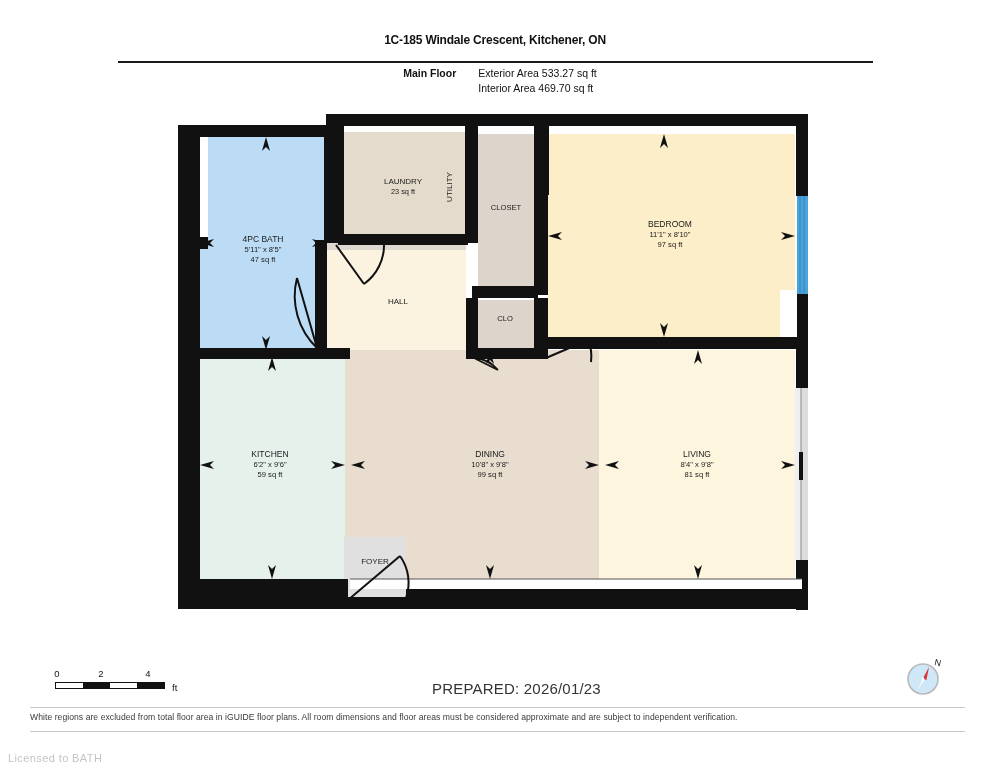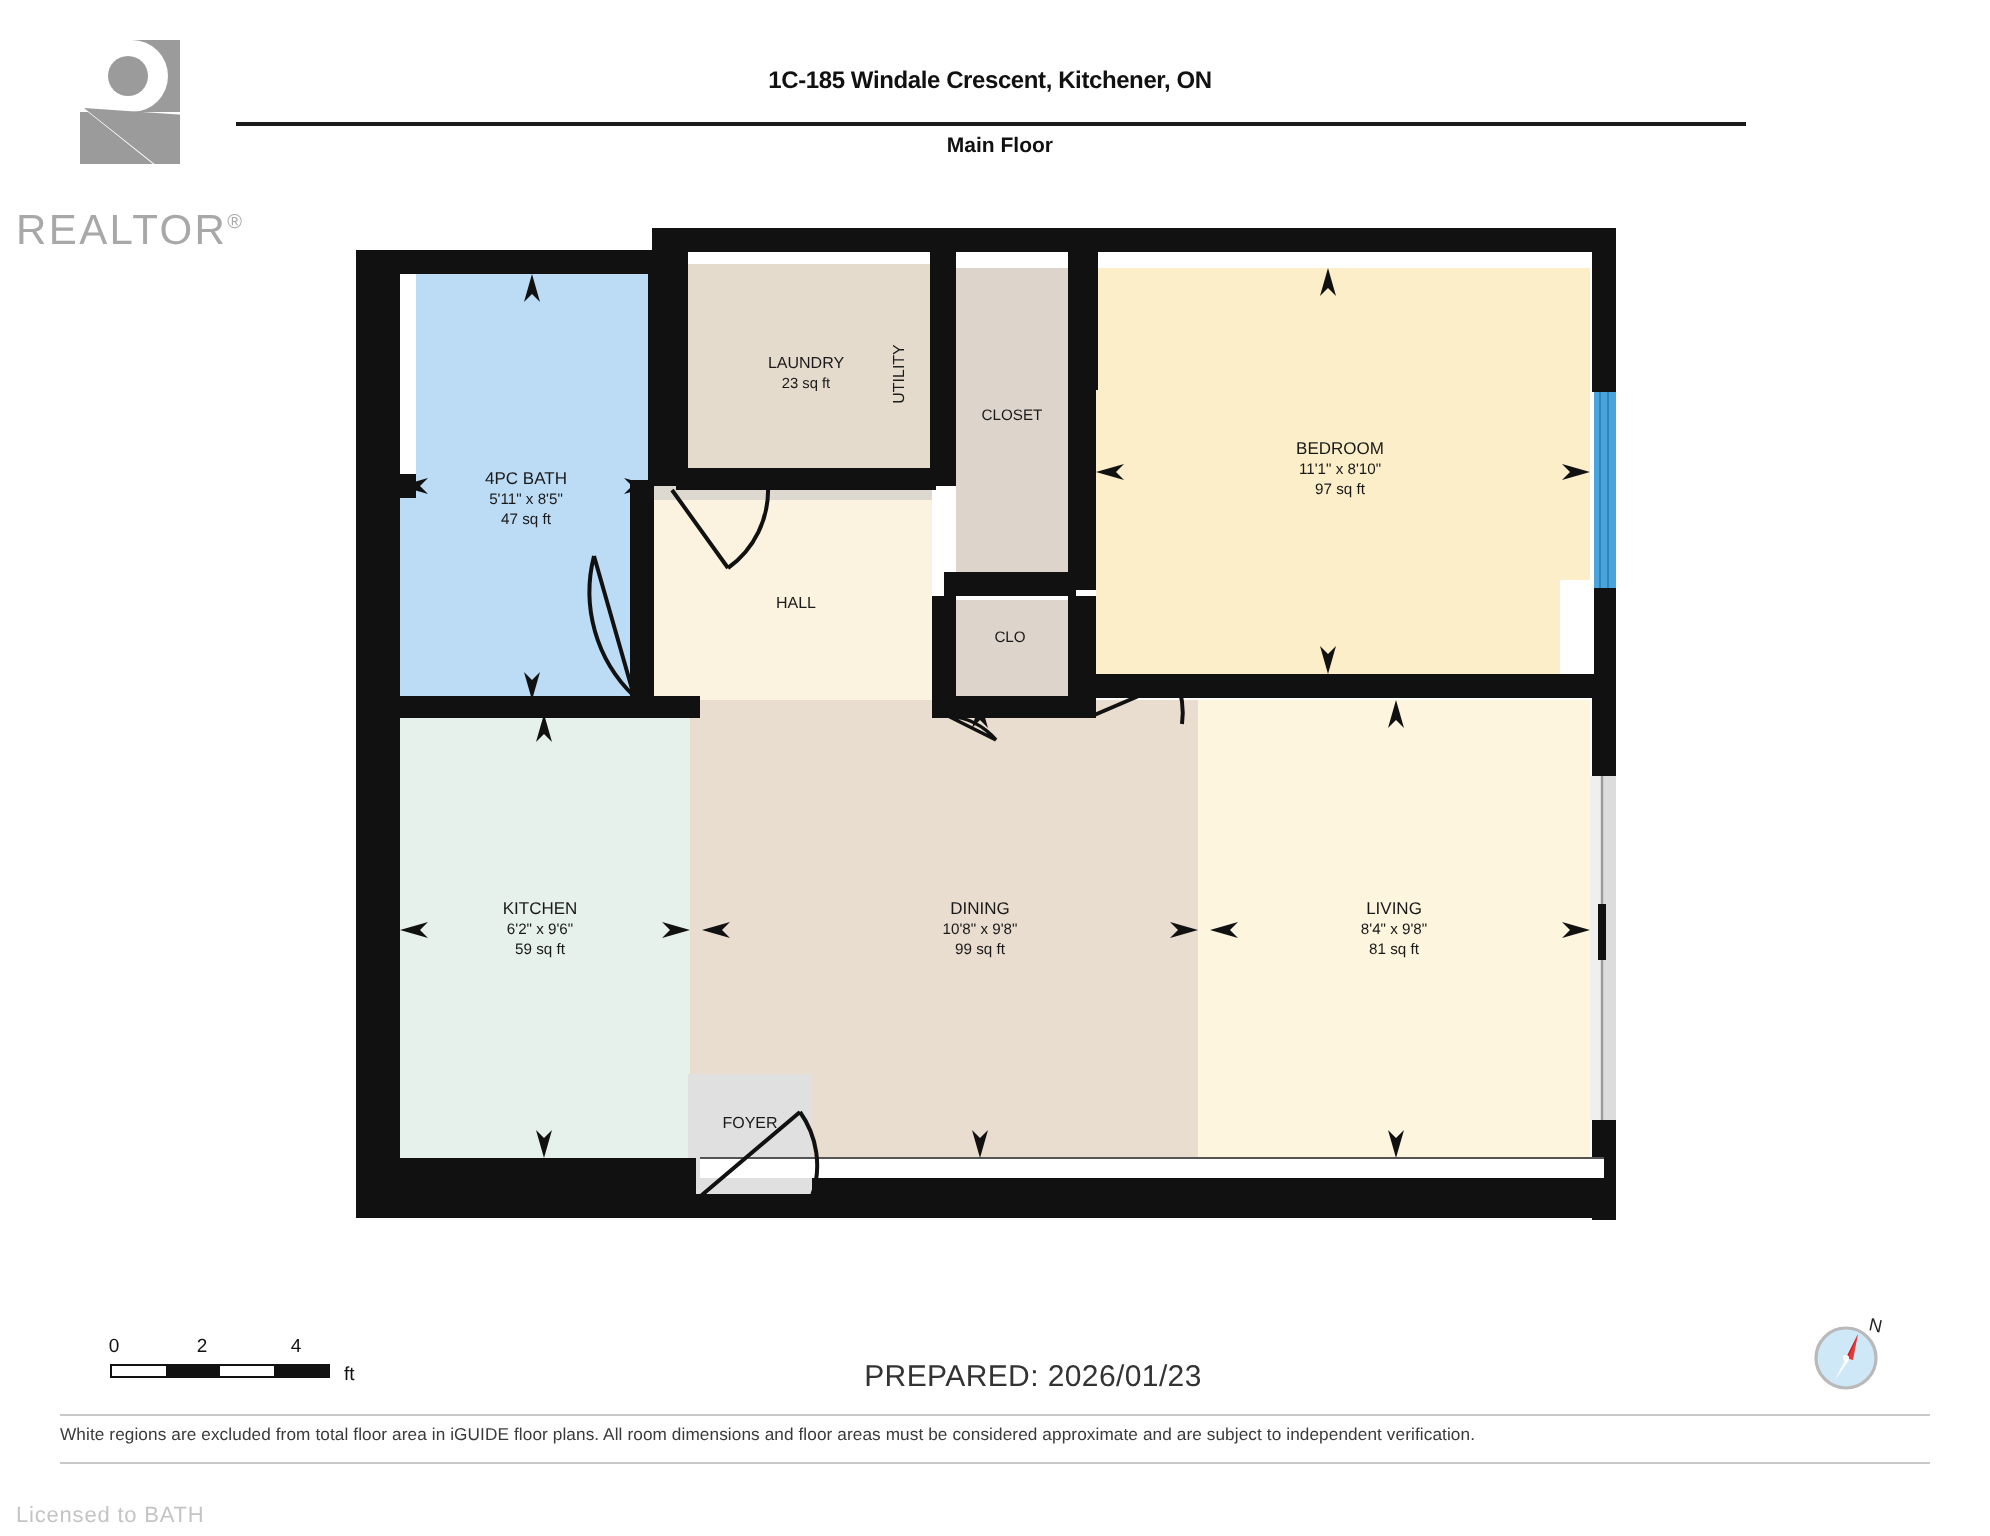--- a/index.html
+++ b/index.html
@@ -53,43 +53,31 @@
   .foot-rule2{position:absolute;left:30px;top:731px;width:935px;height:1px;background:#c9c9c9;}
   .licensed{position:absolute;left:8px;top:752px;font-size:11px;color:#c4c4c4;letter-spacing:.4px;}
 
   .rlabel{font-family:"Liberation Sans",sans-serif;}
 </style>
 </head>
 <body>
 
 <div class="page">
 
-  <div class="logo-wrap">
-    <div class="logo-sq"></div>
-    <svg class="logo-r" viewBox="0 0 96 96">
-      <rect x="14" y="12" width="18" height="62" fill="#ffffff"></rect>
-      <path d="M32 12 H58 a18 18 0 0 1 0 36 H32 Z" fill="#ffffff"></path>
-      <circle cx="56" cy="30" r="10" fill="#9b9b9b"></circle>
-      <path d="M36 48 L96 96 L96 48 Z" fill="#ffffff"></path>
-      <path d="M34 46 L92 92 L92 50 Z" fill="#9b9b9b"></path>
-      <rect x="0" y="0" width="14" height="96" fill="#ffffff"></rect>
-      <rect x="82" y="0" width="14" height="96" fill="#ffffff"></rect>
-      <rect x="0" y="0" width="96" height="12" fill="#ffffff"></rect>
-      <rect x="0" y="74" width="96" height="22" fill="#ffffff"></rect>
-      <rect x="6" y="6" width="84" height="84" fill="none"></rect>
-    </svg>
-    <div class="logo-word"><span>REALTOR</span><span class="logo-reg">®</span></div>
-  </div>
 
   <div class="title">1C-185 Windale Crescent, Kitchener, ON</div>
   <div class="title-rule"></div>
 
   <div class="meta">
     <div class="meta-row">
       <div class="meta-label">Main Floor</div>
+      <div class="meta-vals">
+        <div class="meta-val">Exterior Area 533.27 sq ft</div>
+        <div class="meta-val">Interior Area 469.70 sq ft</div>
+      </div>
     </div>
   </div>
 
   <div class="plan">
     <svg width="645" height="500" viewBox="0 0 645 500">
 
       <polygon points="30,25 146,25 146,130 148,130 148,238 22,238 22,135 30,135" fill="#bcdcf5"></polygon>
 
       <rect x="165" y="20" width="122" height="110" fill="#e5dbcd"></rect>
 

